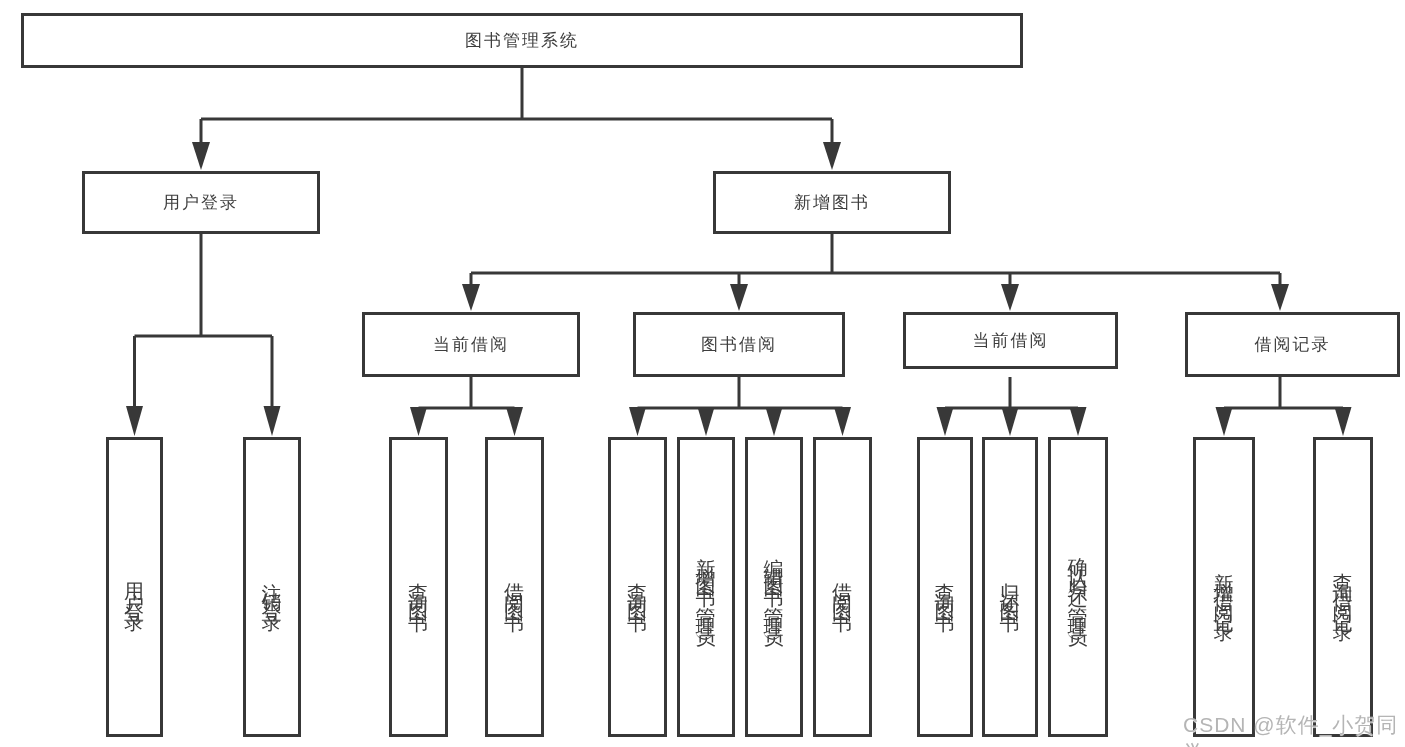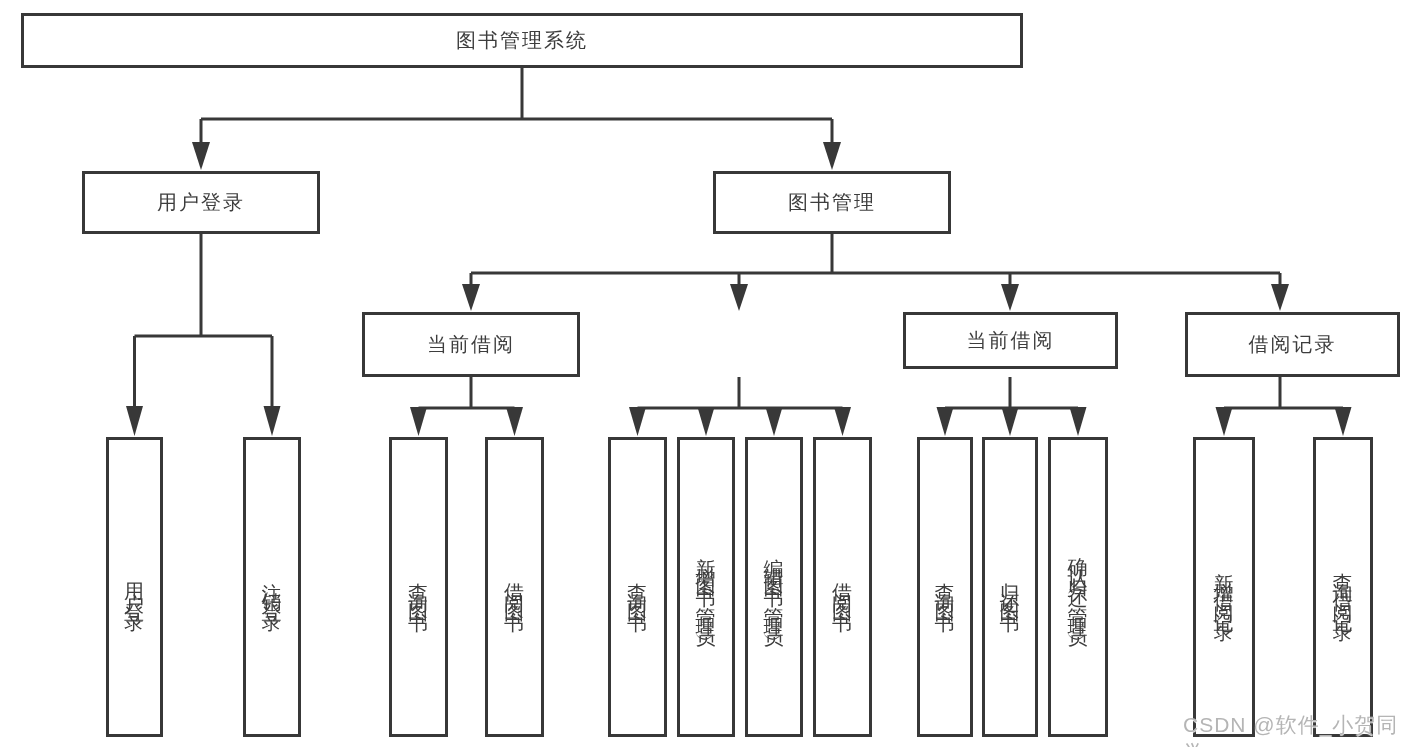--- a/index.html
+++ b/index.html
@@ -12,21 +12,21 @@
     font-family:"Liberation Sans","DejaVu Sans",sans-serif;
   }
   .canvas{position:absolute;inset:0;}
   .connectors{position:absolute;left:0;top:0;width:1405px;height:747px;}
   .connectors path{stroke:var(--line);stroke-width:3;fill:none;}
   .connectors polygon{fill:var(--line);stroke:none;}
   .box{
     position:absolute;box-sizing:border-box;background:#fff;
     border:3px solid var(--line);
     display:flex;align-items:center;justify-content:center;
-    color:var(--text);font-size:20px;letter-spacing:2px;
+    color:var(--text);font-size:17px;letter-spacing:2px;
     z-index:2;white-space:nowrap;
   }
   .vbox{
     writing-mode:vertical-rl;text-orientation:mixed;
     font-size:20px;letter-spacing:10px;line-height:1;
     white-space:normal;
   }
   .watermark{
     position:absolute;left:1183px;top:711px;z-index:4;
     color:var(--watermark);font-size:21px;letter-spacing:1px;
@@ -77,23 +77,24 @@
     <g>
       <path d="M1280 377 V408 M1224 408 H1343"></path>
       <polygon points="1215.5,407 1232.5,407 1224,436"></polygon>
       <polygon points="1334.5,407 1351.5,407 1343,436"></polygon>
     </g>
   </svg>
 
   <div class="box" style="left:21px;top:13px;width:1002px;height:55px;">图书管理系统</div>
 
   <div class="box" style="left:82px;top:171px;width:238px;height:63px;">用户登录</div>
-  <div class="box" style="left:713px;top:171px;width:238px;height:63px;">图书管理</div>
+  <div class="box" style="left:713px;top:171px;width:238px;height:63px;">新增图书</div>
 
   <div class="box" style="left:362px;top:312px;width:218px;height:65px;">当前借阅</div>
+  <div class="box" style="left:633px;top:312px;width:212px;height:65px;">图书借阅</div>
   <div class="box" style="left:903px;top:312px;width:215px;height:57px;">当前借阅</div>
   <div class="box" style="left:1173px;top:312px;width:215px;height:65px;margin-left:12px;">借阅记录</div>
 
   <div class="box vbox" style="left:106px;top:437px;width:57px;height:300px;">用户登录</div>
   <div class="box vbox" style="left:243px;top:437px;width:58px;height:300px;">注销登录</div>
 
   <div class="box vbox" style="left:389px;top:437px;width:59px;height:300px;">查询图书</div>
   <div class="box vbox" style="left:485px;top:437px;width:59px;height:300px;">借阅图书</div>
 
   <div class="box vbox" style="left:608px;top:437px;width:59px;height:300px;">查询图书</div>

